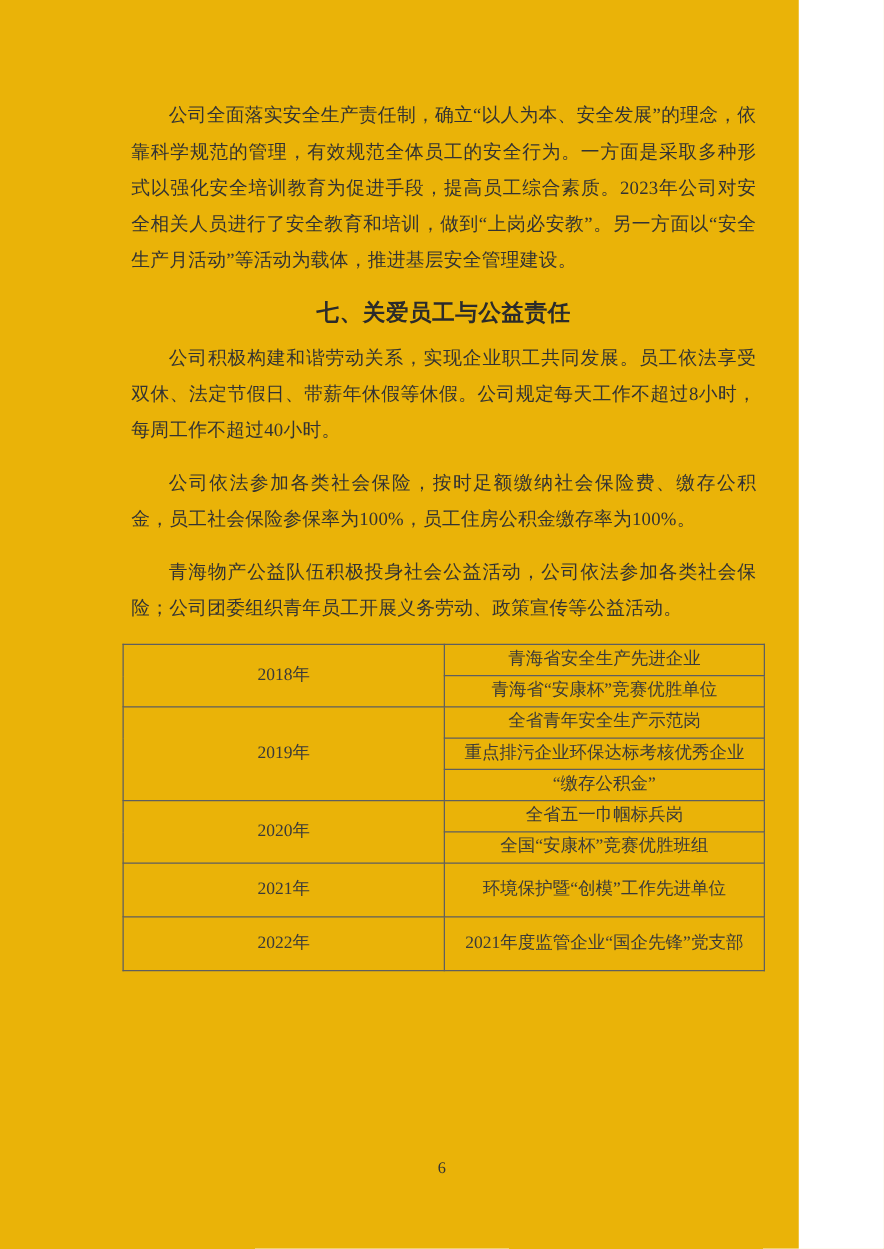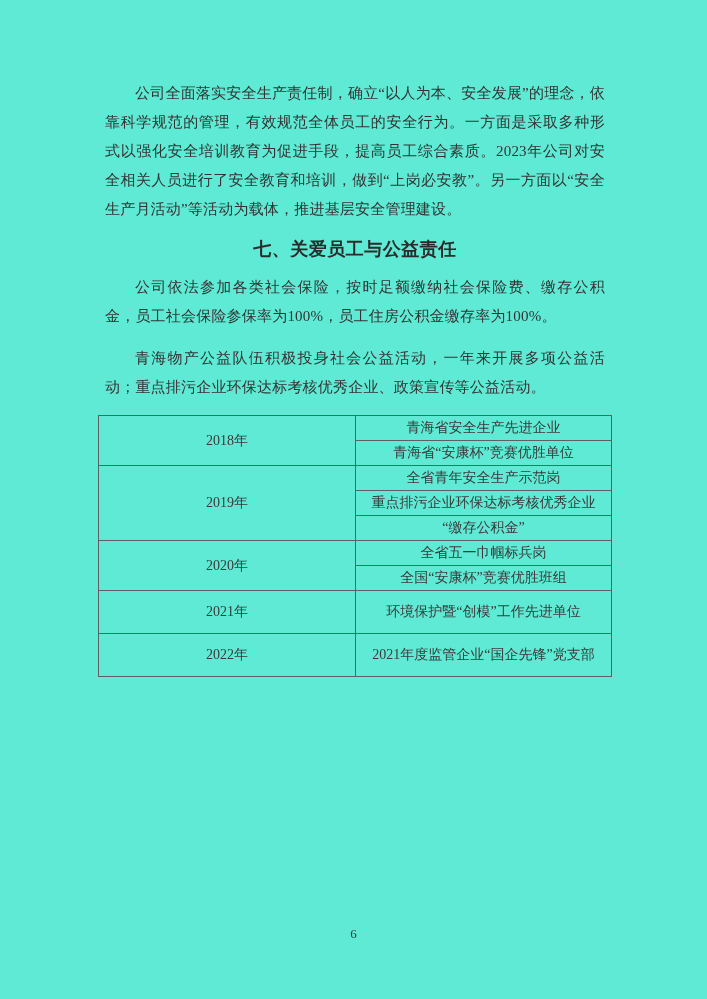--- a/index.html
+++ b/index.html
@@ -2,23 +2,23 @@
 <html><head>
 <meta charset="utf-8">
 <style>
   html, body {
     margin: 0;
     padding: 0;
     background: #ffffff;
   }
   .page {
     position: relative;
-    width: 707px;
+    width: 639px;
     height: 999px;
-    background: #5eead4;
+    background: #eab308;
     overflow: hidden;
     font-family: "Liberation Serif", "DejaVu Serif", serif;
     color: #333333;
   }
   .content {
     position: absolute;
     left: 105px;
     top: 79px;
     width: 500px;
   }
@@ -26,21 +26,21 @@
     margin: 0 0 13px 0;
     font-size: 15px;
     line-height: 29px;
     text-align: justify;
     text-indent: 2em;
     letter-spacing: 0.2px;
     color: #333333;
   }
   .section-heading {
     margin: 4px 0 10px 0;
-    font-family: Liberation Mono, monospace;
+    font-family: Liberation Sans, sans-serif;
     font-weight: bold;
     font-size: 18px;
     line-height: 26px;
     text-align: center;
     color: #2b2b2b;
     letter-spacing: 0.5px;
   }
   table.awards {
     border-collapse: collapse;
     width: 514px;
@@ -79,22 +79,23 @@
 </head>
 <body>
 
 <div class="page">
   <div class="content">
 
     <p class="para">公司全面落实安全生产责任制，确立“以人为本、安全发展”的理念，依靠科学规范的管理，有效规范全体员工的安全行为。一方面是采取多种形式以强化安全培训教育为促进手段，提高员工综合素质。2023年公司对安全相关人员进行了安全教育和培训，做到“上岗必安教”。另一方面以“安全生产月活动”等活动为载体，推进基层安全管理建设。</p>
 
     <h2 class="section-heading">七、关爱员工与公益责任</h2>
 
+    <p class="para">公司积极构建和谐劳动关系，实现企业职工共同发展。员工依法享受双休、法定节假日、带薪年休假等休假。公司规定每天工作不超过8小时，每周工作不超过40小时。</p>
     <p class="para">公司依法参加各类社会保险，按时足额缴纳社会保险费、缴存公积金，员工社会保险参保率为100%，员工住房公积金缴存率为100%。</p>
-    <p class="para">青海物产公益队伍积极投身社会公益活动，一年来开展多项公益活动；重点排污企业环保达标考核优秀企业、政策宣传等公益活动。</p>
+    <p class="para">青海物产公益队伍积极投身社会公益活动，公司依法参加各类社会保险；公司团委组织青年员工开展义务劳动、政策宣传等公益活动。</p>
 
 
 
     <table class="awards">
       <tbody id="awards-tbody">
           <tr>
             <td class="year-cell" rowspan="2">2018年</td>
             <td class="award-cell">青海省安全生产先进企业</td>
           </tr>
           <tr>

